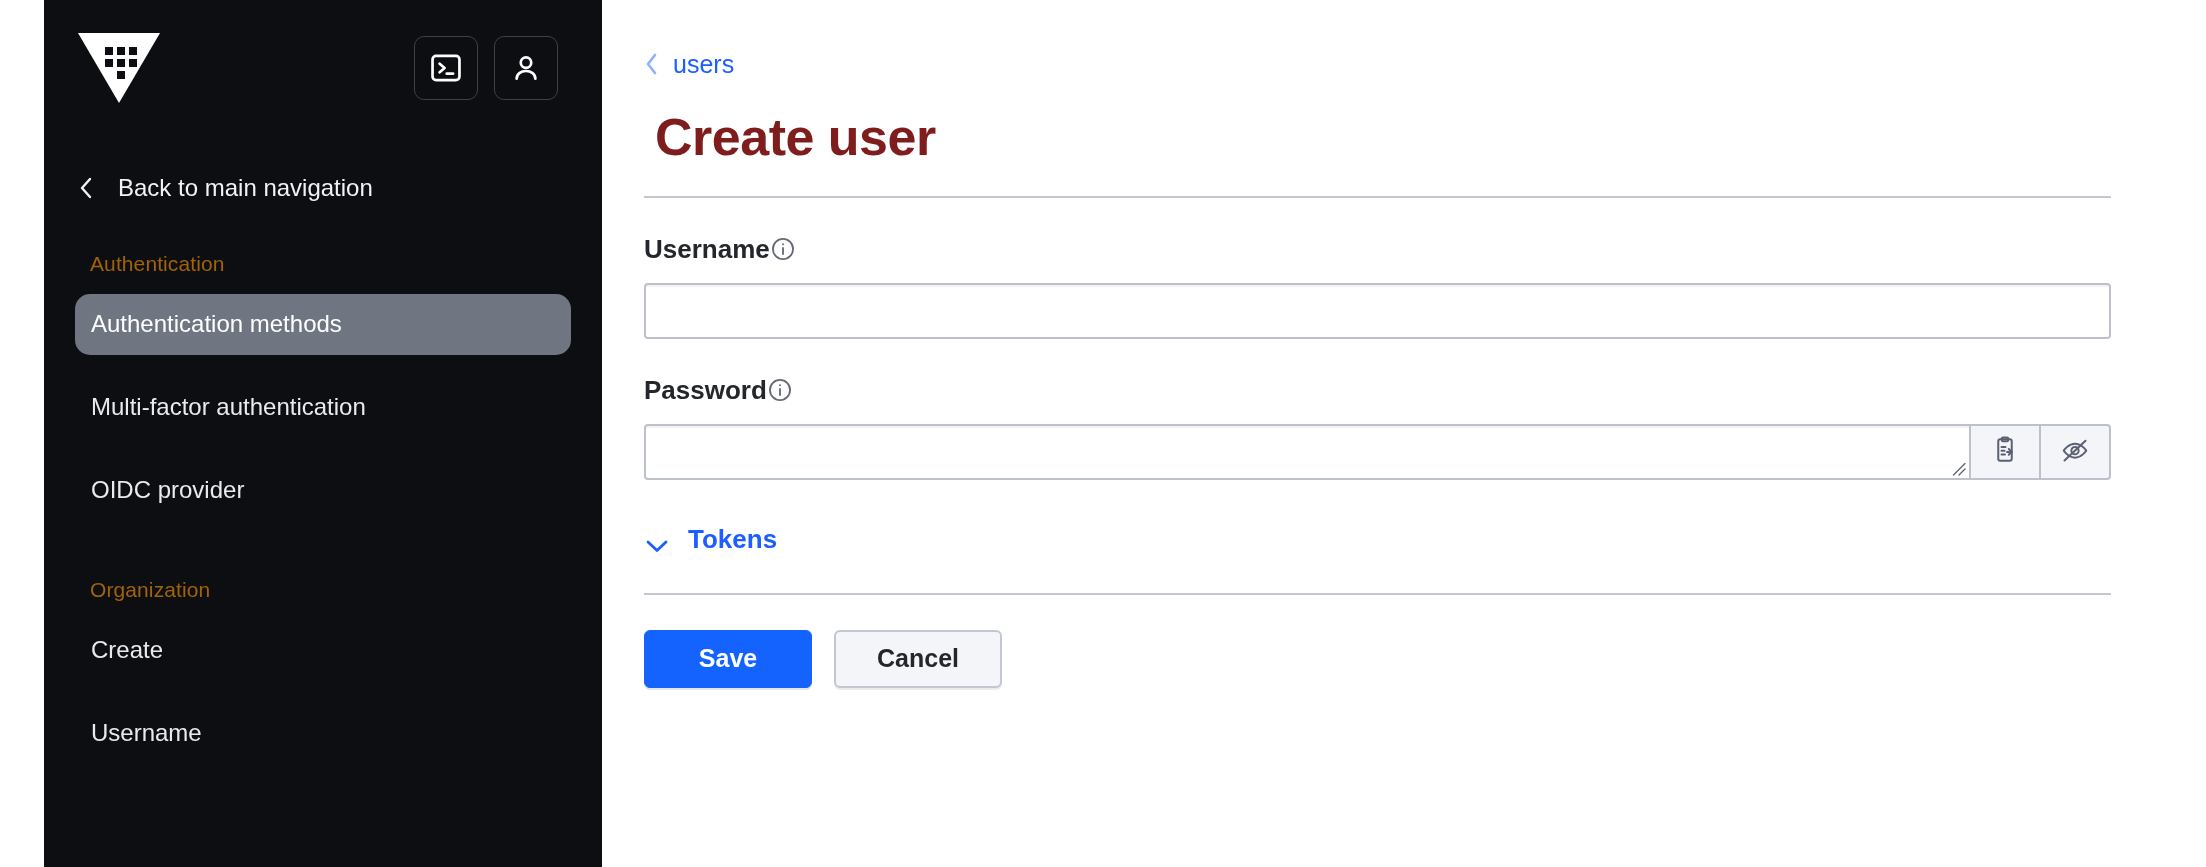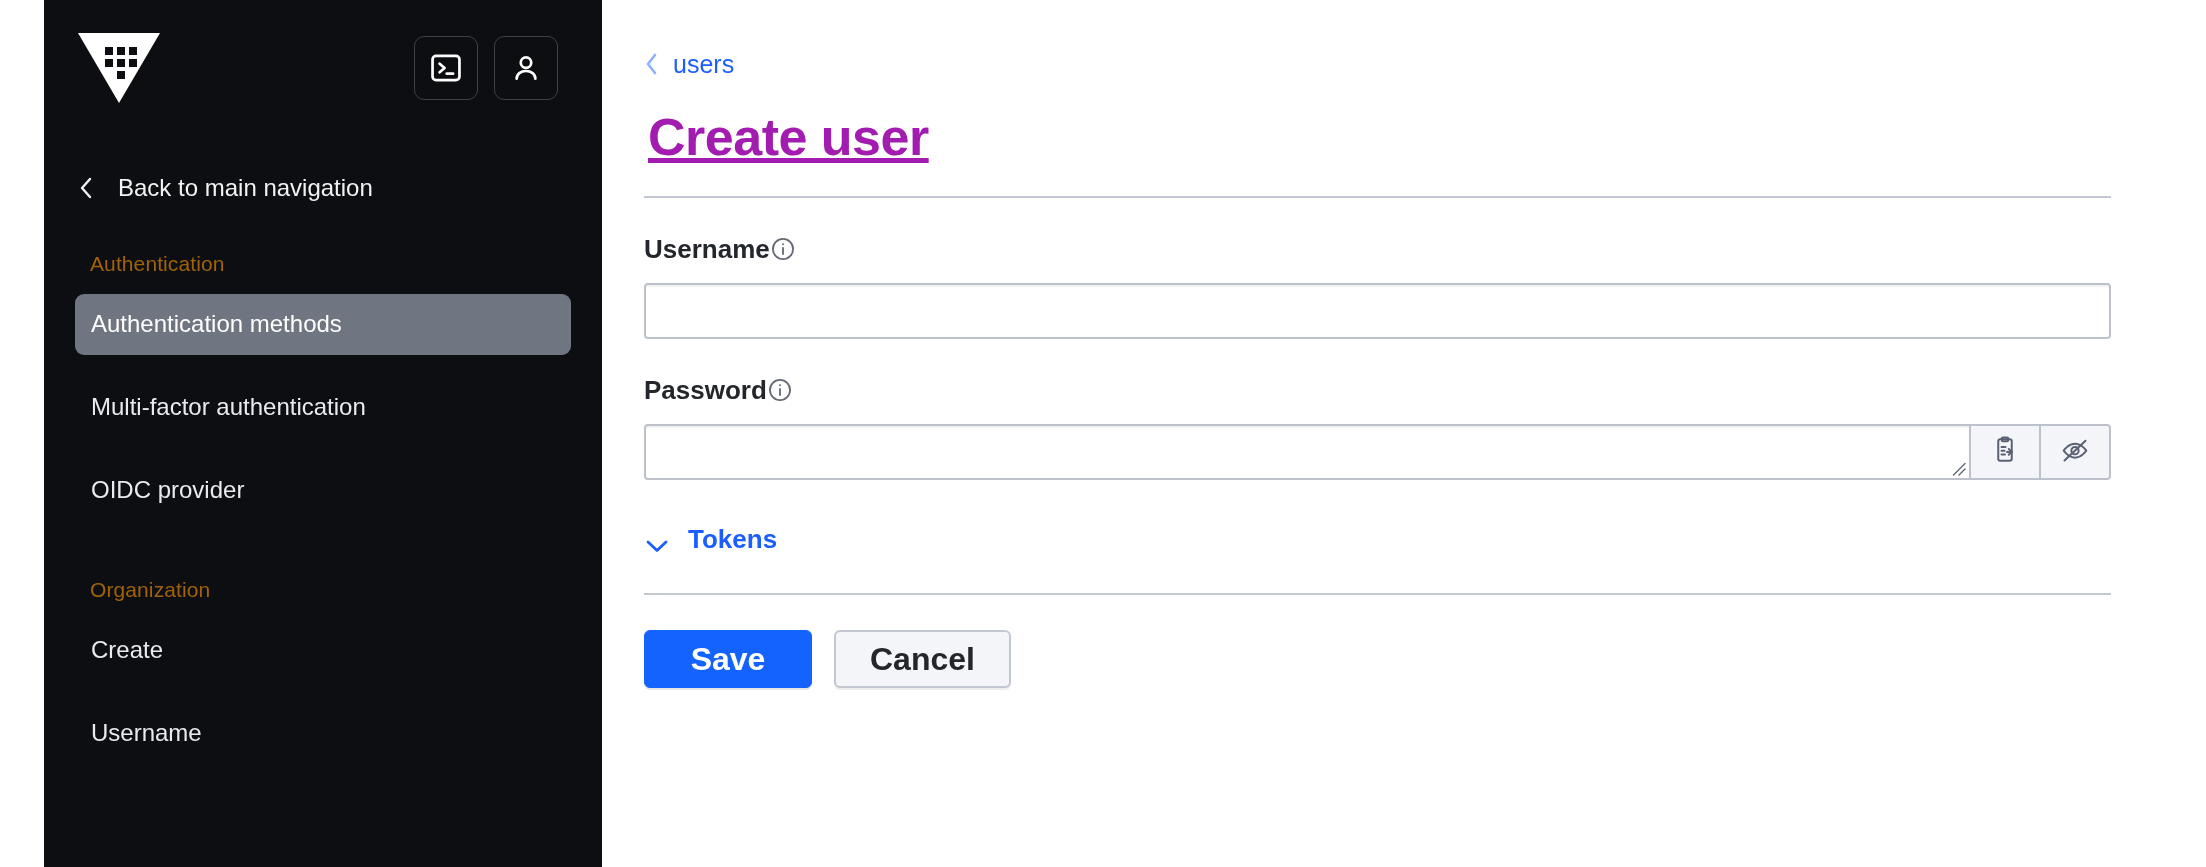--- a/index.html
+++ b/index.html
@@ -62,21 +62,21 @@
     color: #a16207;
     font-size: 21px;
     padding: 0 46px;
     margin-bottom: 18px;
     letter-spacing: 0.1px;
   }
   .nav-item {
     display: block;
     margin: 0 31px;
     padding: 16px 16px;
-    border-radius: 9px;
+    border-radius: 15px;
     color: #e8eaed;
     font-size: 24px;
     cursor: pointer;
     line-height: 1.2;
     white-space: nowrap;
   }
   .nav-item.active {
     background: #6f7682;
     color: #ffffff;
   }
@@ -102,25 +102,24 @@
   .bc-link {
     color: #1c5eff;
     cursor: pointer;
     text-decoration: none;
     font-size: 25px;
   }
 
   .page-title {
     font-size: 52px;
     font-weight: bold;
-    color: #a21caf;
-    margin: 0 0 0 4px;
+    color: #7f1d1d;
+    margin: 0 0 0 11px;
     letter-spacing: -0.5px;
     line-height: 1.15;
-    text-decoration: underline;
   }
 
   .hr {
     border: none;
     border-top: 2px solid #c2c7d2;
     margin: 28px 0 0 0;
     width: 100%;
   }
 
   .field { margin-top: 36px; }
@@ -199,21 +198,21 @@
   .hr2 {
     border: none;
     border-top: 2px solid #c2c7d2;
     margin: 38px 0 0 0;
     width: 100%;
   }
 
   .actions { display: flex; gap: 22px; margin-top: 35px; }
   .btn {
     font-family: "Liberation Sans", sans-serif;
-    font-size: 32px;
+    font-size: 25px;
     font-weight: bold;
     border-radius: 6px;
     height: 58px;
     padding: 0 34px;
     cursor: pointer;
     border: 1px solid transparent;
     line-height: 1;
   }
   .btn-primary {
     background: #1563ff;

